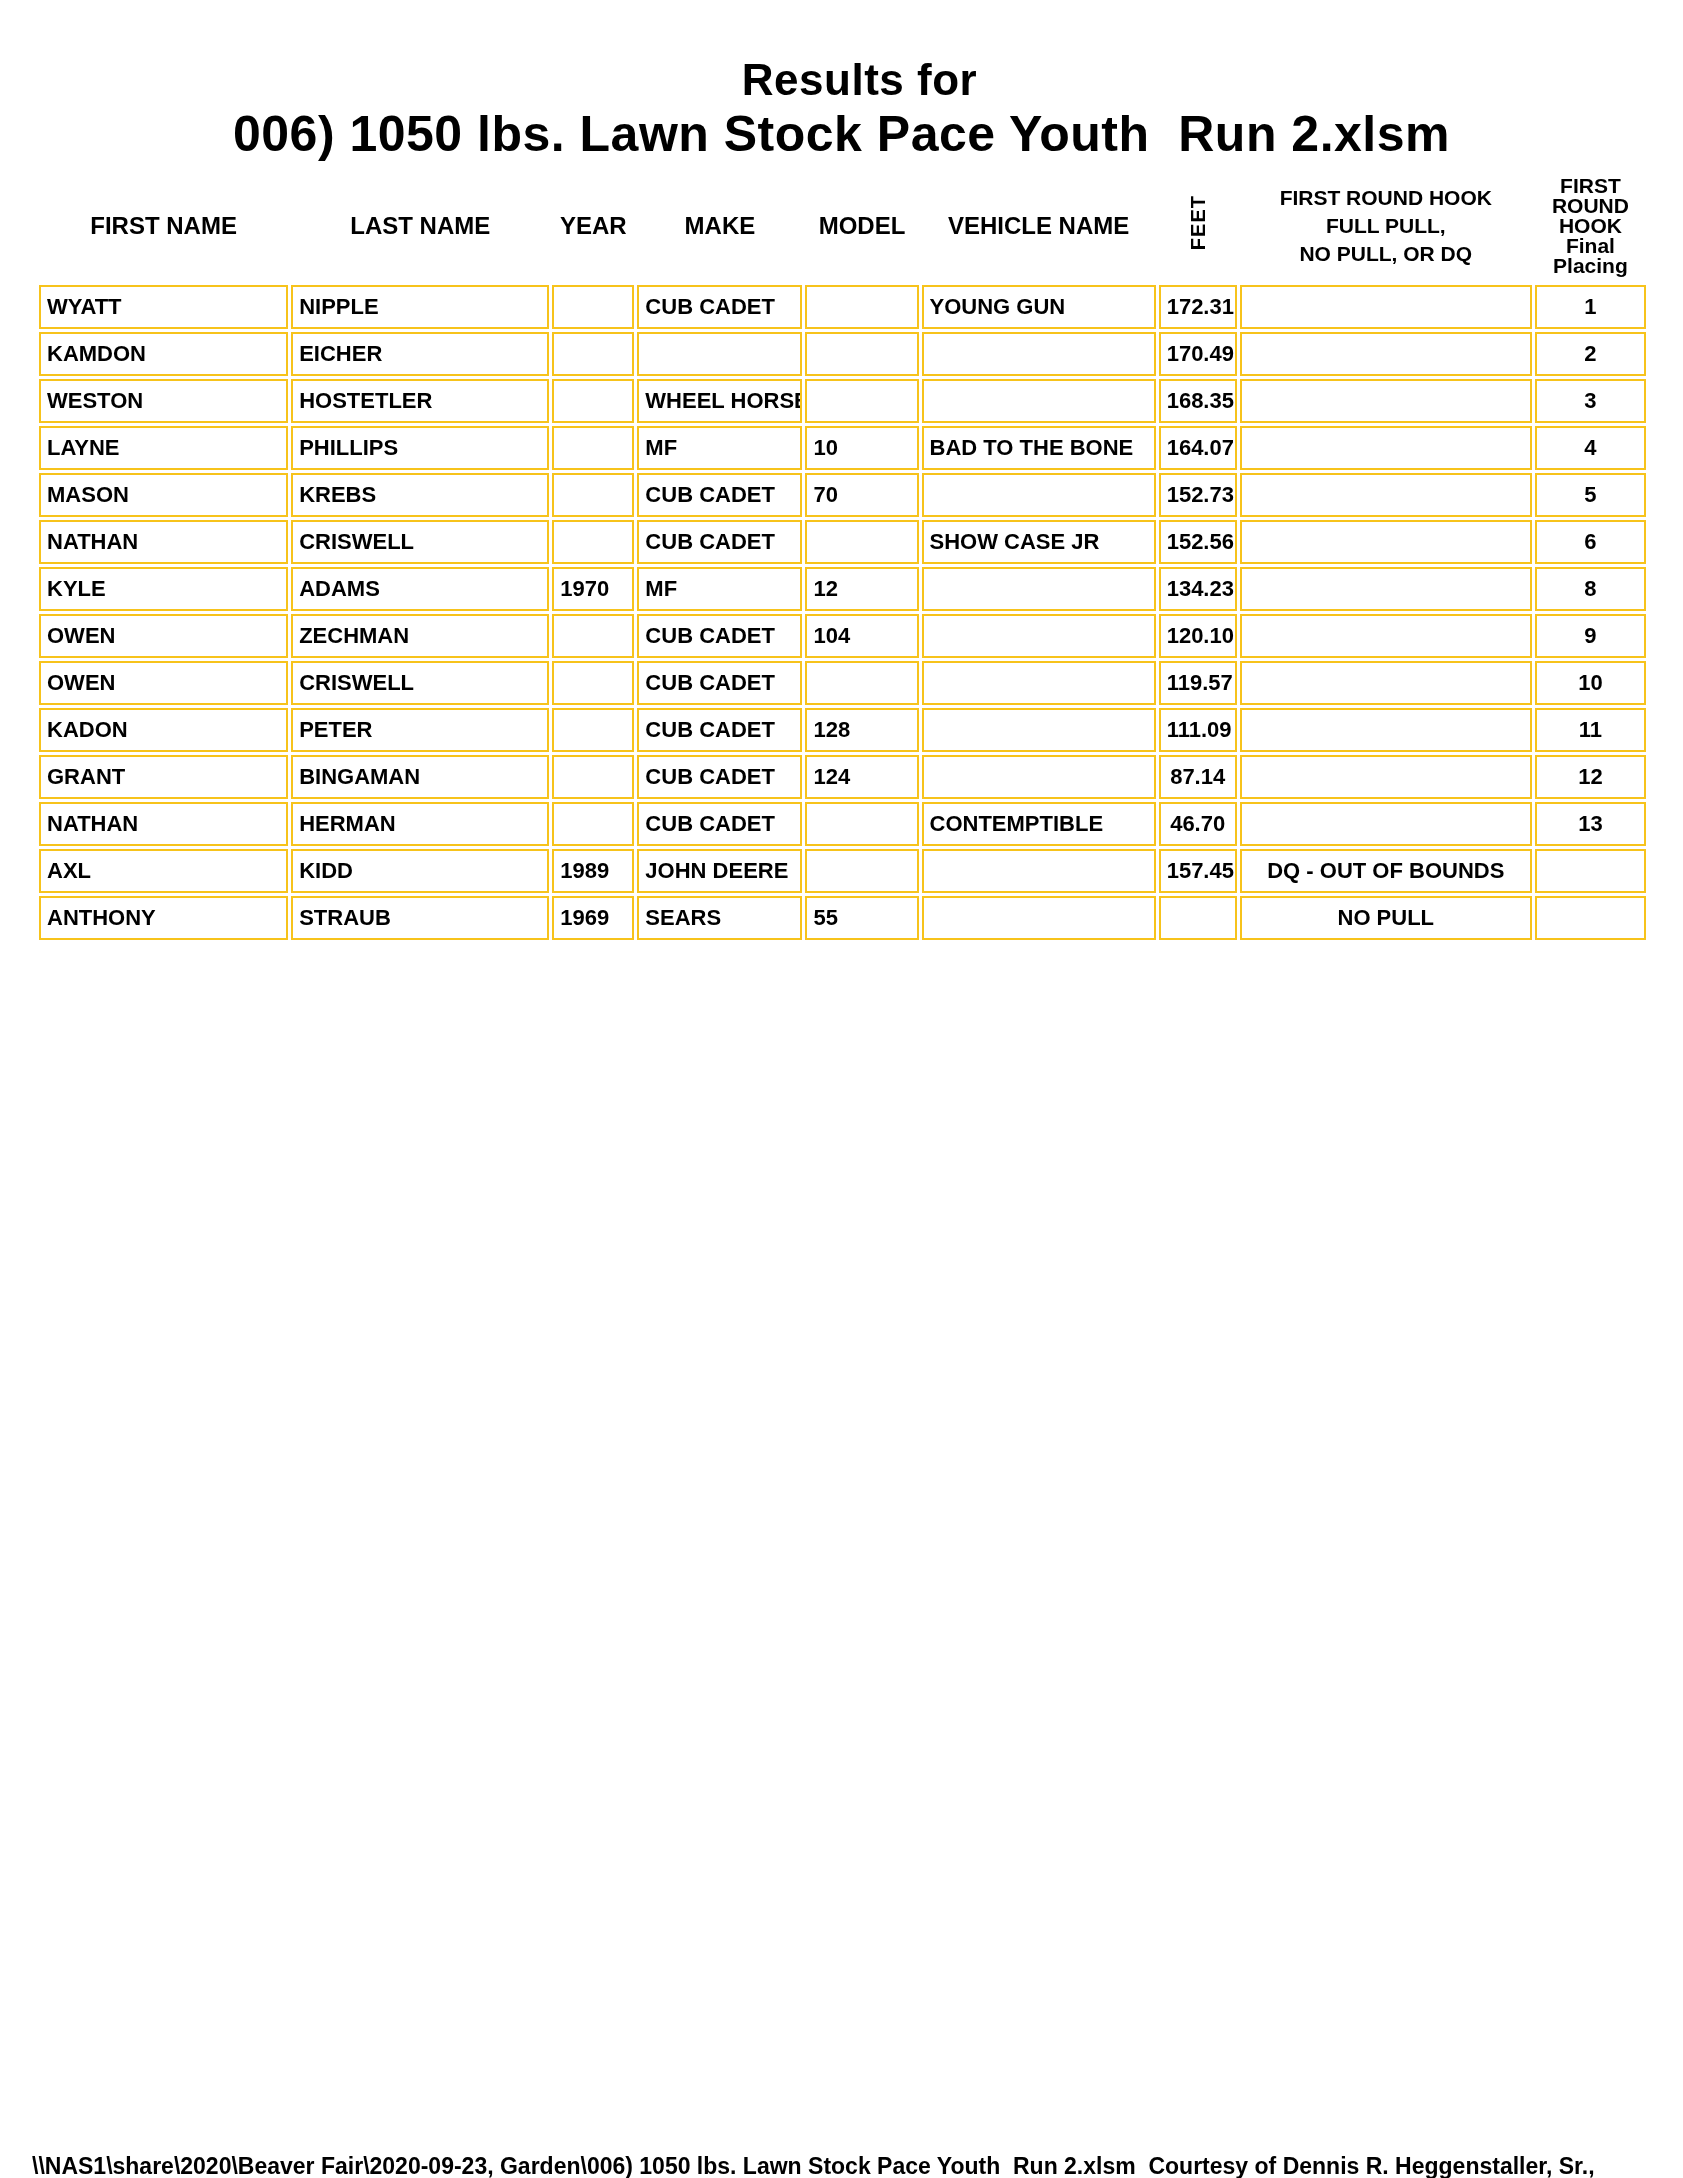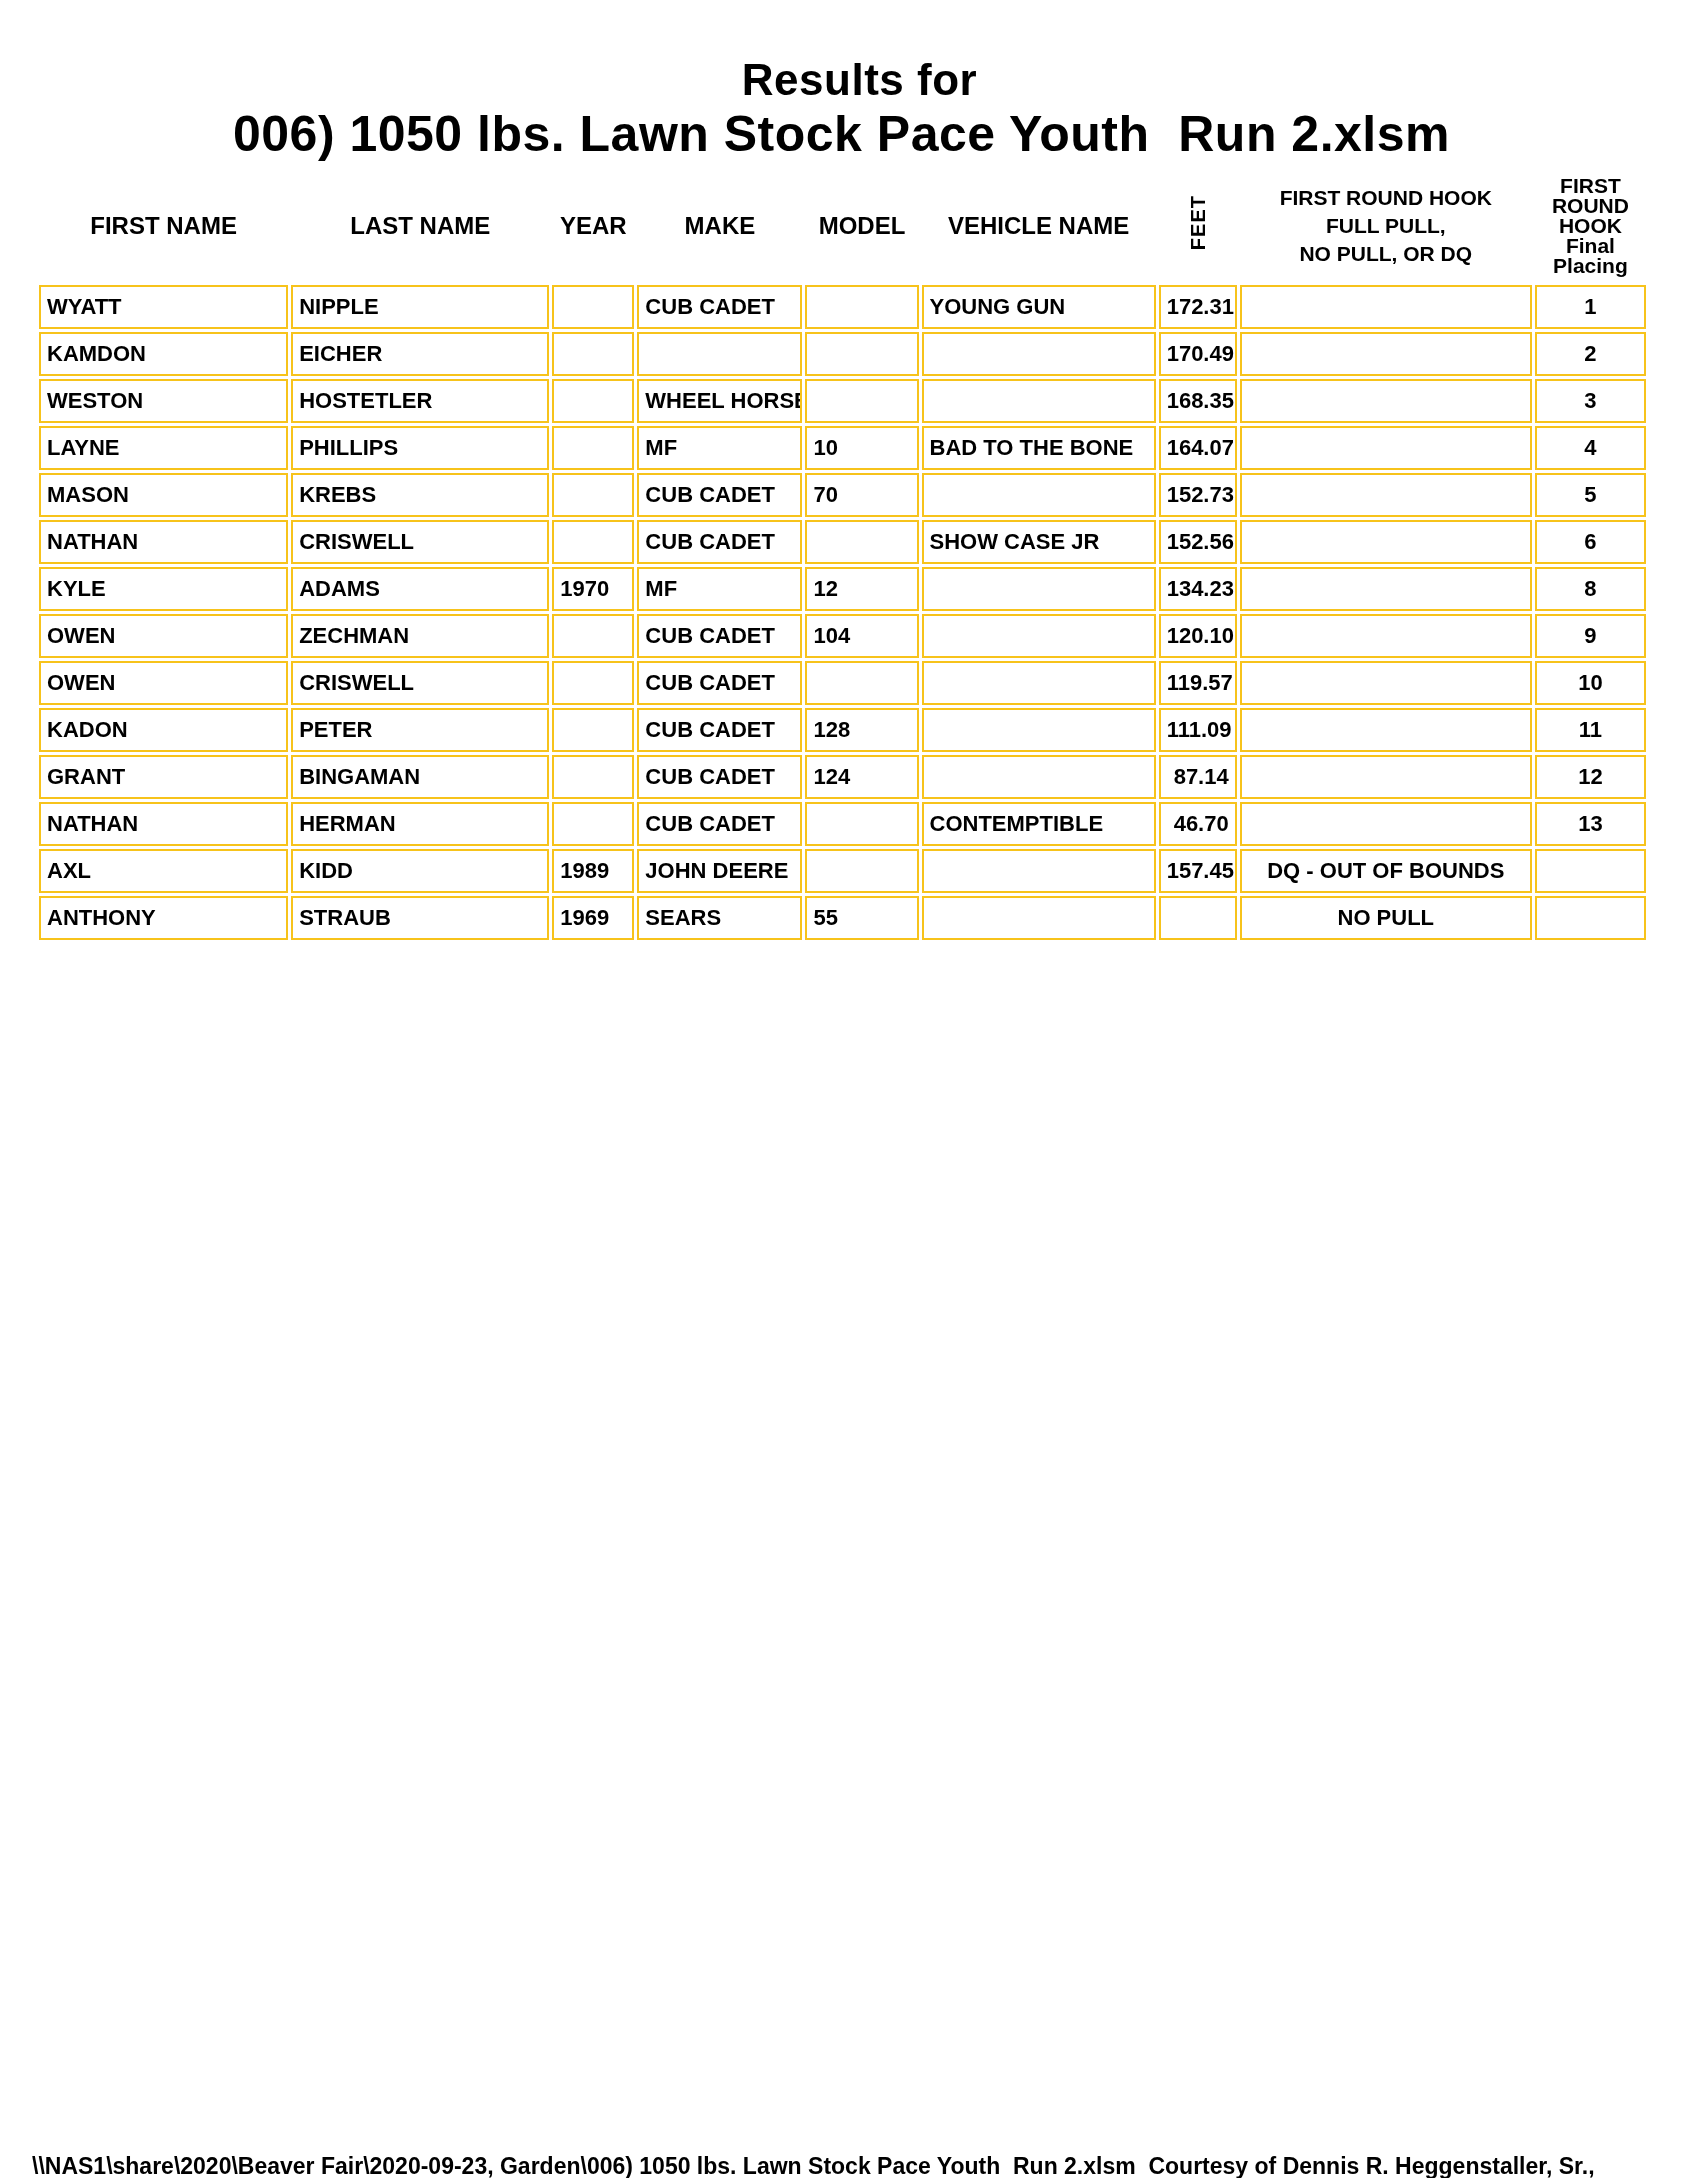--- a/index.html
+++ b/index.html
@@ -64,21 +64,21 @@
     background:var(--paper);
     height:44px;
     font-size:22px;
     font-weight:bold;
     padding:0 6px;
     white-space:nowrap;
     overflow:hidden;
     vertical-align:middle;
   }
   td.al-left{text-align:left;}
-  td.al-right{text-align:right;}
+  td.al-right{text-align:center;}
   td.al-center{text-align:center;}
   .footer{
     position:absolute;
     left:32px;
     top:2051px;
     font-size:23px;
     line-height:46px;
     white-space:pre-wrap;
   }
 </style>

